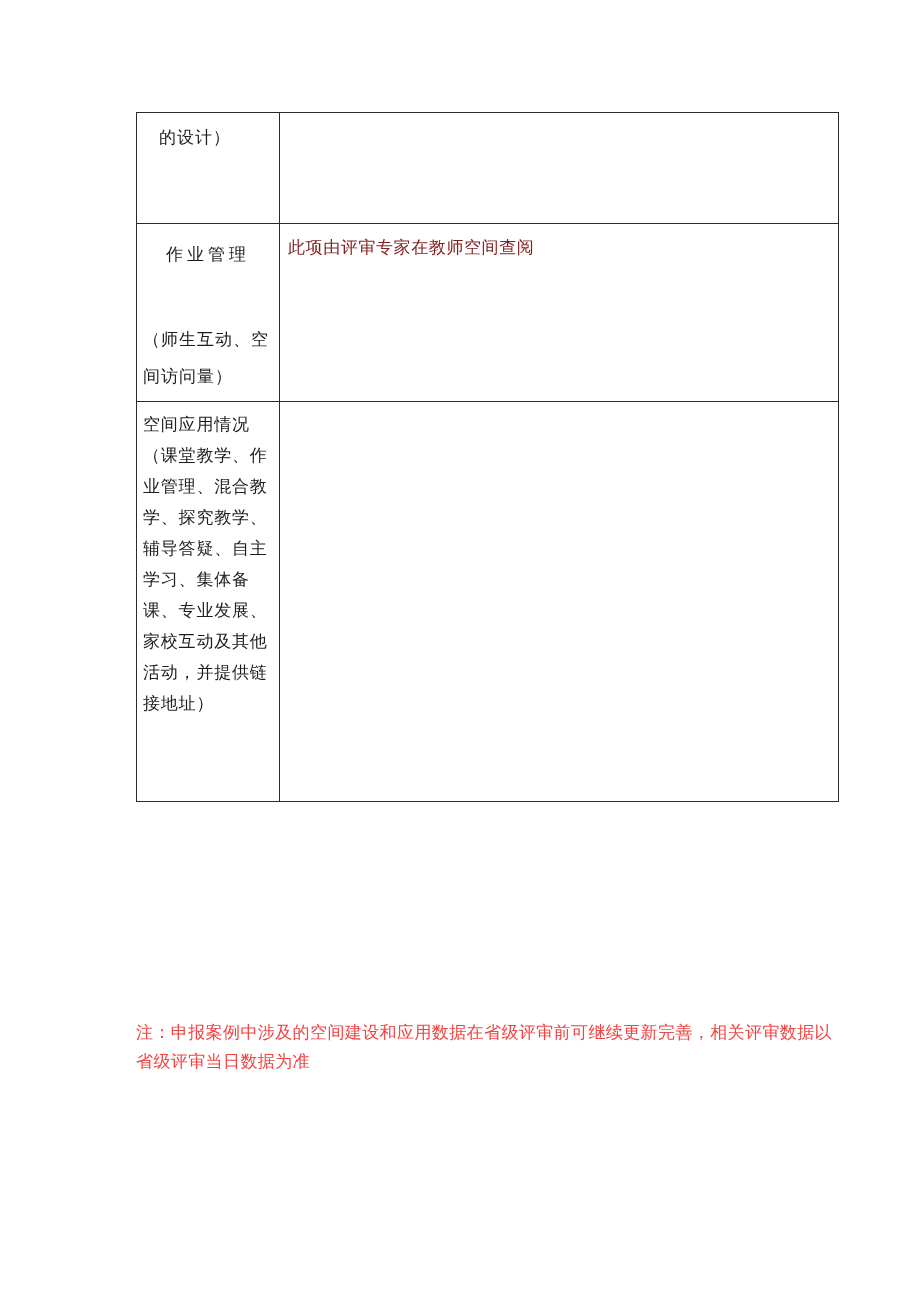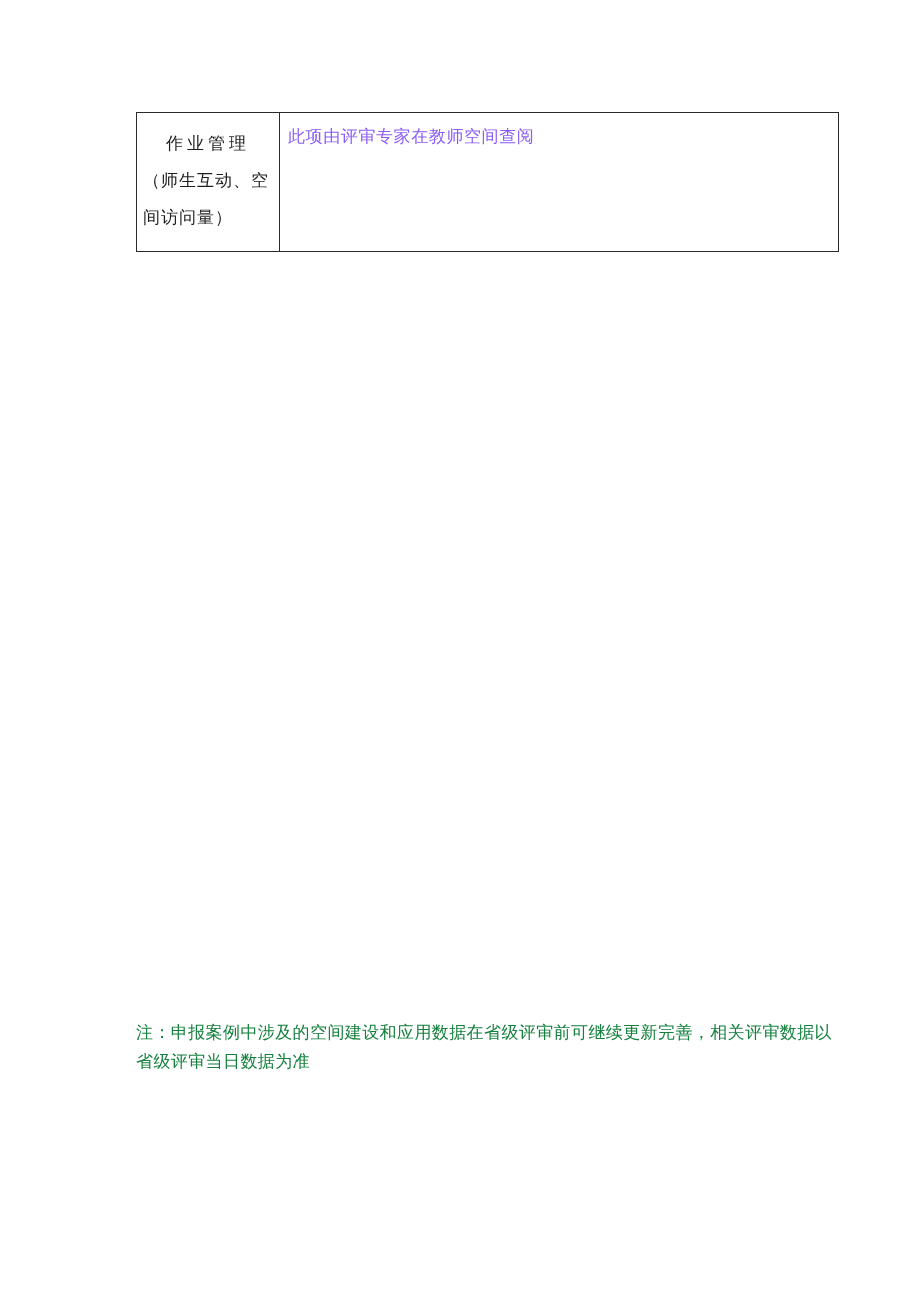--- a/index.html
+++ b/index.html
@@ -70,75 +70,92 @@
   .label-centered .lead {
     display: block;
     letter-spacing: 4px;
     text-align: center;
   }
   .label-centered .rest {
     display: block;
     letter-spacing: 1px;
     text-align: left;
     word-break: break-all;
+    margin-top: 48px;
   }
   .label-dense {
     line-height: 31px;
     letter-spacing: 0.8px;
     padding-top: 7px;
   }
 
   .value-cell {
     box-sizing: border-box;
     padding: 9px 8px 6px 8px;
     font-size: 17px;
     line-height: 28px;
-    color: #8b5cf6;
+    color: #7f1d1d;
     letter-spacing: 0.6px;
   }
   .value-empty { min-height: 10px; }
 
   
   .row-1 td { height: 110px; }
   .row-2 td { height: 254px; }
   .row-3 td { height: 138px; }
   .row-4 td { height: 399px; }
 
   
   .footnote {
     position: absolute;
     left: 136px;
     top: 1018px;
     width: 700px;
     font-size: 17px;
     line-height: 29px;
-    color: #15803d;
+    color: #ef4444;
     letter-spacing: 0.4px;
     word-break: break-all;
   }
 </style>
 </head>
 <body>
 
 <div class="page">
 
   <table class="form-table">
     <tbody>
+      <tr class="row-1">
+        <td class="col-label">
+          <div class="label-cell label-indent">的设计）</div>
+        </td>
+        <td class="col-value">
+          <div class="value-cell value-empty"></div>
+        </td>
+      </tr>
 
 
       <tr class="row-3">
         <td class="col-label">
           <div class="label-cell label-centered">
             <span class="lead">作业管理</span>
             <span class="rest">（师生互动、空间访问量）</span>
           </div>
         </td>
         <td class="col-value">
           <div class="value-cell">此项由评审专家在教师空间查阅</div>
         </td>
       </tr>
 
+      <tr class="row-4">
+        <td class="col-label">
+          <div class="label-cell label-dense">空间应用情况（课堂教学、作业管理、混合教学、探究教学、辅导答疑、自主学习、集体备课、专业发展、家校互动及其他活动，并提供链接地址）</div>
+        </td>
+        <td class="col-value">
+          <div class="value-cell value-empty"></div>
+        </td>
+      </tr>
     </tbody>
   </table>
 
   <div class="footnote">注：申报案例中涉及的空间建设和应用数据在省级评审前可继续更新完善，相关评审数据以省级评审当日数据为准</div>
 
 </div>
 
 </body></html>

